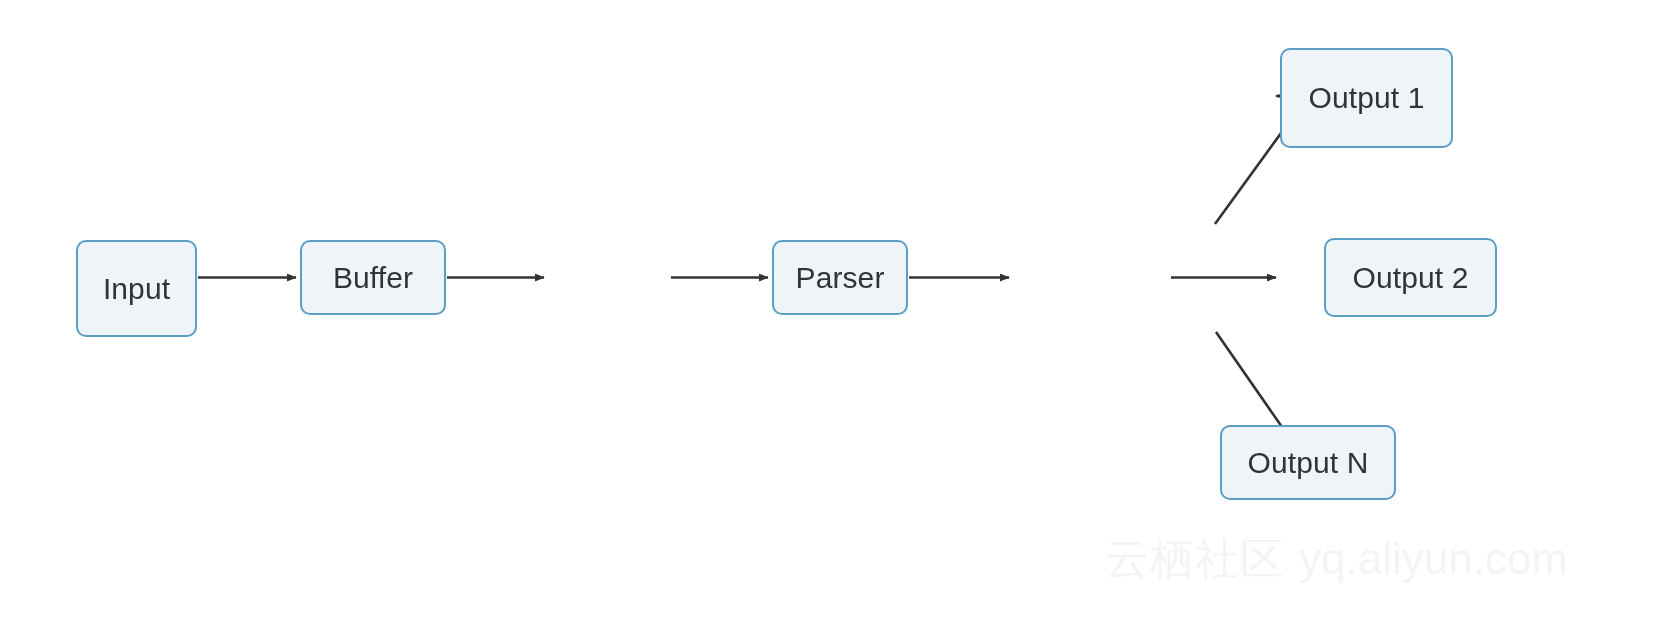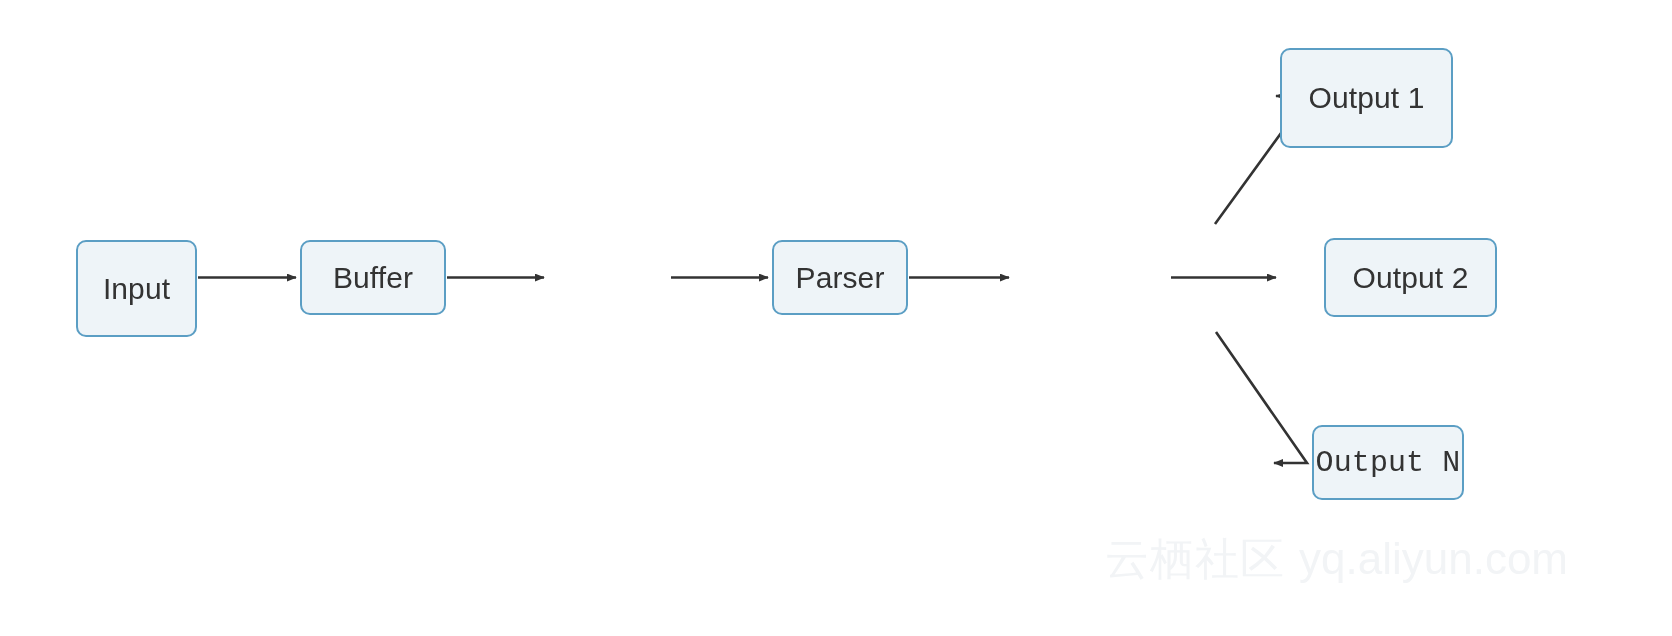--- a/index.html
+++ b/index.html
@@ -107,21 +107,21 @@
 
 
   <div class="node" style="left:1280px; top:48px; width:173px; height:100px;">
     <span class="node-label">Output 1</span>
   </div>
 
   <div class="node" style="left:1280px; top:238px; width:173px; height:79px;margin-left:44px;">
     <span class="node-label">Output 2</span>
   </div>
 
-  <div class="node" style="left:1312px; top:425px; width:152px; height:75px;font-family:Liberation Mono, monospace;">
+  <div class="node" style="left:1220px; top:425px; width:176px; height:75px;">
     <span class="node-label">Output N</span>
   </div>
 
   <div id="watermark">
     <span class="wm-cn">云栖社区</span><span class="wm-url">yq.aliyun.com</span>
   </div>
 
 </div>
 
 </body></html>

